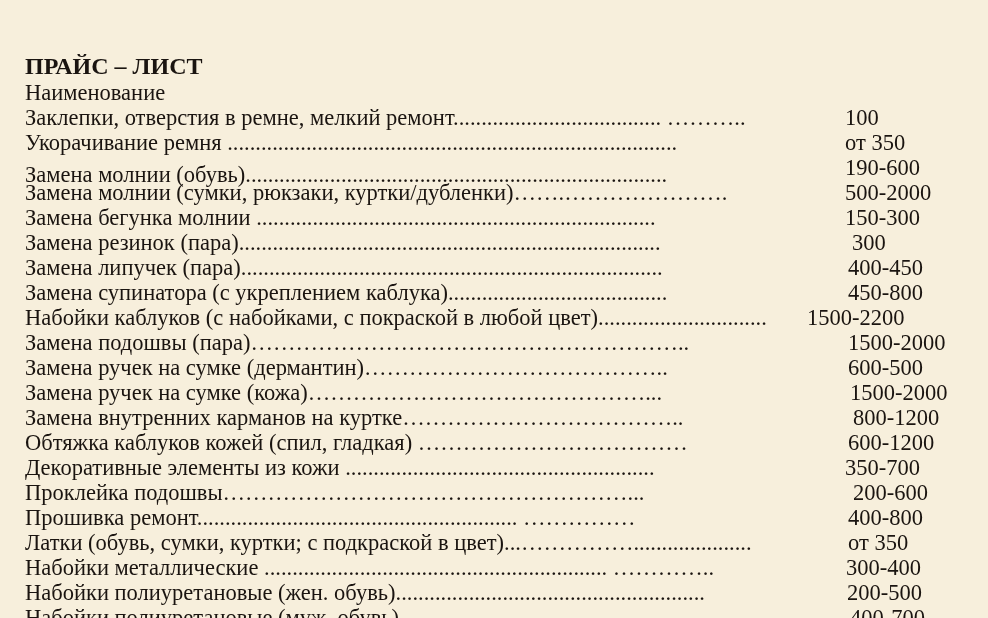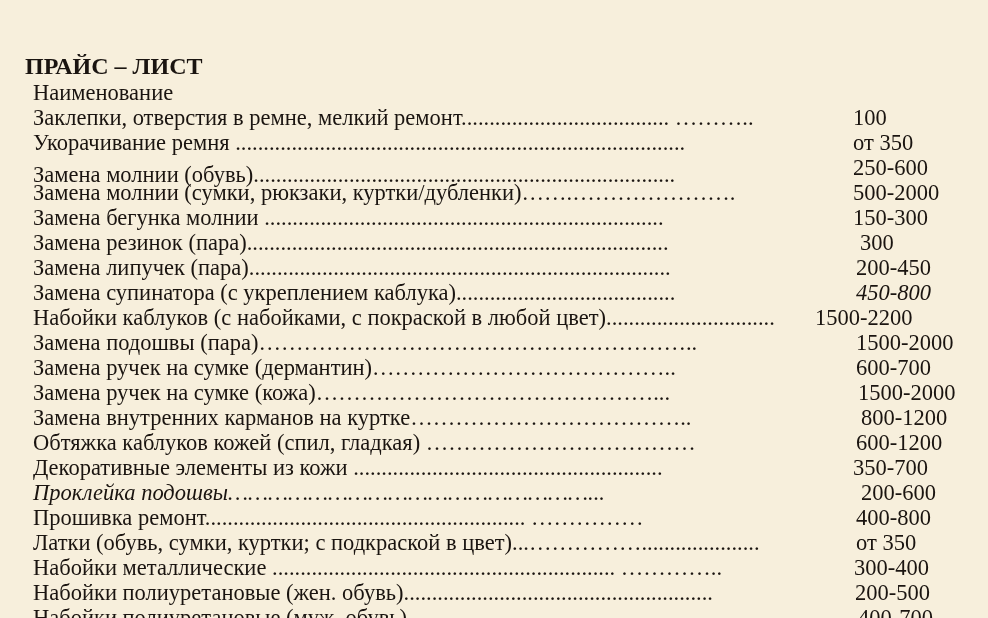--- a/index.html
+++ b/index.html
@@ -27,21 +27,20 @@
     font-size: 24px;
     line-height: 28px;
     white-space: nowrap;
   }
   .row {
     position: absolute;
     left: 25px;
     font-size: 22.5px;
     line-height: 25px;
     white-space: nowrap;
-    margin-left: 8px;
   }
   .header-name { left: 25px; }
   .header-price { left: 360px; }
   .leader {
     display: inline;
     letter-spacing: 0px;
   }
 </style>
 </head>
 <body>
@@ -50,46 +49,46 @@
   <div class="title">ПРАЙС – ЛИСТ</div>
 
   <div class="row header-name" style="top:80px">Наименование</div>
 
   <div id="rows">
       <div class="row" style="top: 105px;"><span>Заклепки, отверстия в ремне, мелкий ремонт</span><span class="leader">..................................... ………..</span></div>
       <div class="row" style="top: 105px; left: 845px;">100</div>
       <div class="row" style="top: 130px;"><span>Укорачивание ремня </span><span class="leader">................................................................................</span></div>
       <div class="row" style="top: 130px; left: 845px;">от 350</div>
       <div class="row" style="top: 162px; text-align: right;"><span>Замена молнии (обувь)</span><span class="leader">...........................................................................</span></div>
-      <div class="row" style="top: 155px; left: 845px;">250-600</div>
+      <div class="row" style="top: 155px; left: 845px;">190-600</div>
       <div class="row" style="top: 180px;"><span>Замена молнии (сумки, рюкзаки, куртки/дубленки)</span><span class="leader">…….………………….</span></div>
       <div class="row" style="top: 180px; left: 845px;">500-2000</div>
       <div class="row" style="top: 205px;"><span>Замена бегунка молнии </span><span class="leader">.......................................................................</span></div>
       <div class="row" style="top: 205px; left: 845px;">150-300</div>
       <div class="row" style="top: 230px;"><span>Замена резинок (пара)</span><span class="leader">...........................................................................</span></div>
       <div class="row" style="top: 230px; left: 852px;">300</div>
       <div class="row" style="top: 255px;"><span>Замена липучек (пара)</span><span class="leader">...........................................................................</span></div>
-      <div class="row" style="top: 255px; left: 848px;">200-450</div>
+      <div class="row" style="top: 255px; left: 848px;">400-450</div>
       <div class="row" style="top: 280px;"><span>Замена супинатора (с укреплением каблука)</span><span class="leader">.......................................</span></div>
-      <div class="row" style="top: 280px; left: 848px; font-style: italic;">450-800</div>
+      <div class="row" style="top: 280px; left: 848px;">450-800</div>
       <div class="row" style="top: 305px;"><span>Набойки каблуков (с набойками, с покраской в любой цвет)</span><span class="leader">..............................</span></div>
       <div class="row" style="top: 305px; left: 807px; font-family: Liberation Serif, serif;">1500-2200</div>
       <div class="row" style="top: 330px;"><span>Замена подошвы (пара)</span><span class="leader">…………………………………………………..</span></div>
       <div class="row" style="top: 330px; left: 848px;">1500-2000</div>
       <div class="row" style="top: 355px;"><span>Замена ручек на сумке (дермантин)</span><span class="leader">…………………………………..</span></div>
-      <div class="row" style="top: 355px; left: 848px;">600-700</div>
+      <div class="row" style="top: 355px; left: 848px;">600-500</div>
       <div class="row" style="top: 380px;"><span>Замена ручек на сумке (кожа)</span><span class="leader">………………………………………...</span></div>
       <div class="row" style="top: 380px; left: 850px;">1500-2000</div>
       <div class="row" style="top: 405px;"><span>Замена внутренних карманов на куртке</span><span class="leader">………………………………..</span></div>
       <div class="row" style="top: 405px; left: 853px;">800-1200</div>
       <div class="row" style="top: 430px;"><span>Обтяжка каблуков кожей (спил, гладкая) </span><span class="leader">………………………………</span></div>
       <div class="row" style="top: 430px; left: 848px;">600-1200</div>
       <div class="row" style="top: 455px;"><span>Декоративные элементы из кожи </span><span class="leader">.......................................................</span></div>
       <div class="row" style="top: 455px; left: 845px;">350-700</div>
-      <div class="row" style="top: 480px; font-style: italic;"><span>Проклейка подошвы</span><span class="leader">………………………………………………...</span></div>
+      <div class="row" style="top: 480px;"><span>Проклейка подошвы</span><span class="leader">………………………………………………...</span></div>
       <div class="row" style="top: 480px; left: 853px;">200-600</div>
       <div class="row" style="top: 505px;"><span>Прошивка ремонт</span><span class="leader">......................................................... ……………</span></div>
       <div class="row" style="top: 505px; left: 848px;">400-800</div>
       <div class="row" style="top: 530px;"><span>Латки (обувь, сумки, куртки; с подкраской в цвет)</span><span class="leader">...…………….....................</span></div>
       <div class="row" style="top: 530px; left: 848px;">от 350</div>
       <div class="row" style="top: 555px;"><span>Набойки металлические </span><span class="leader">............................................................. …………..</span></div>
       <div class="row" style="top: 555px; left: 846px; text-align: right;">300-400</div>
       <div class="row" style="top: 580px; text-align: center;"><span>Набойки полиуретановые (жен. обувь)</span><span class="leader">.......................................................</span></div>
       <div class="row" style="top: 580px; left: 847px;">200-500</div>
       <div class="row" style="top: 605px;"><span>Набойки полиуретановые (муж. обувь)</span><span class="leader">........................................................</span></div>

